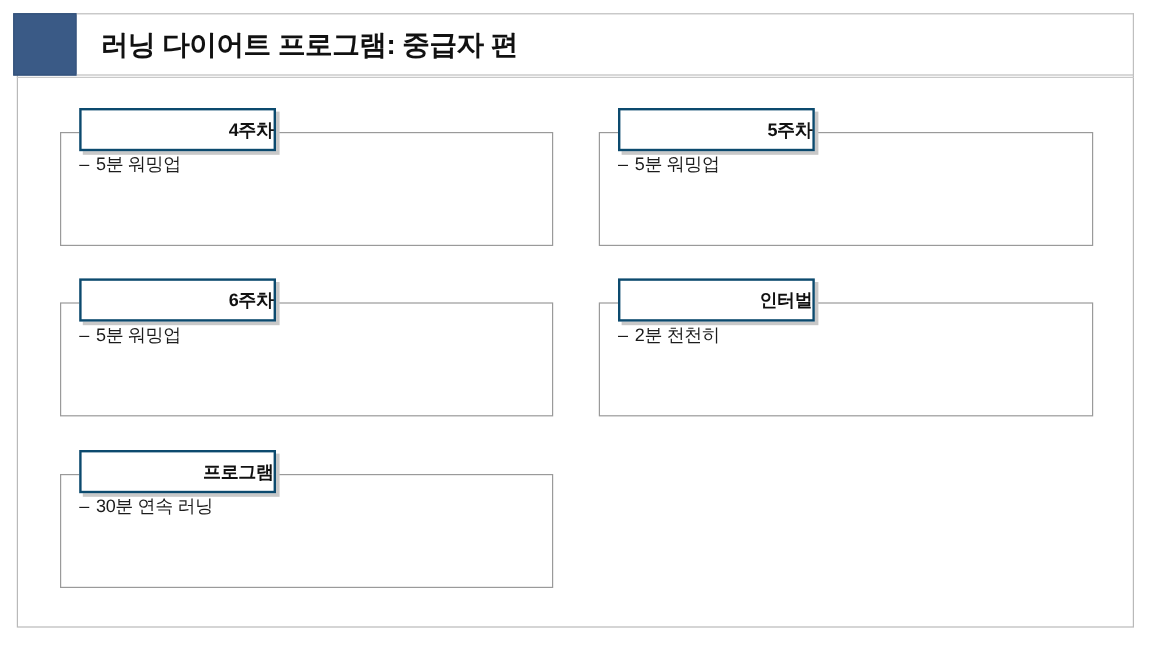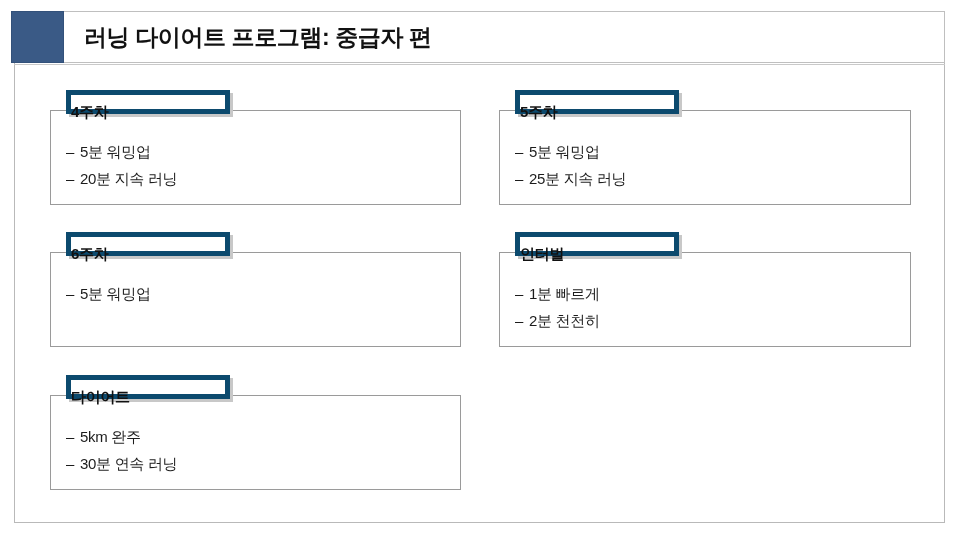--- a/index.html
+++ b/index.html
@@ -107,38 +107,38 @@
     box-sizing: border-box;
     background: transparent;
   }
 
   
   .card-title {
     position: absolute;
     left: 16px;
     top: 0;
     width: 164px;
-    height: 24px;
+    height: 36px;
     line-height: 33px;
-    text-align: left;
-    background: #ffffff;
-    border: 5px solid #0c4a6e;
+    text-align: right;
+    background: #ffffff;
+    border: 2px solid #0c4a6e;
     box-sizing: border-box;
     font-size: 15px;
     font-weight: bold;
     letter-spacing: -0.3px;
     color: #111111;
     box-shadow: 3px 3px 0 0 #c8c8c8;
     z-index: 3;
   }
 
   .card-list {
     position: absolute;
     left: 16px;
-    top: 48px;
+    top: 34px;
     margin: 0;
     padding: 0;
     list-style: none;
     z-index: 2;
   }
   .card-list li {
     font-size: 15px;
     line-height: 27px;
     letter-spacing: -0.3px;
     color: #1c1c1c;
@@ -175,53 +175,49 @@
   </div>
   <div class="header-rule"></div>
 
   <div class="cards">
 
     <div class="card col-left row-1 h-standard">
       <div class="card-body"></div>
       <div class="card-title">4주차</div>
       <ul class="card-list">
         <li><span class="bullet-dash">–</span><span>5분 워밍업</span></li>
-        <li><span class="bullet-dash">–</span><span>20분 지속 러닝</span></li>
       </ul>
     </div>
 
     <div class="card col-right row-1 h-standard">
       <div class="card-body"></div>
       <div class="card-title">5주차</div>
       <ul class="card-list">
         <li><span class="bullet-dash">–</span><span>5분 워밍업</span></li>
-        <li><span class="bullet-dash">–</span><span>25분 지속 러닝</span></li>
       </ul>
     </div>
 
     <div class="card col-left row-2 h-standard">
       <div class="card-body"></div>
       <div class="card-title">6주차</div>
       <ul class="card-list">
         <li><span class="bullet-dash">–</span><span>5분 워밍업</span></li>
       </ul>
     </div>
 
     <div class="card col-right row-2 h-tall">
       <div class="card-body"></div>
       <div class="card-title">인터벌</div>
       <ul class="card-list">
-        <li><span class="bullet-dash">–</span><span>1분 빠르게</span></li>
         <li><span class="bullet-dash">–</span><span>2분 천천히</span></li>
       </ul>
     </div>
 
     <div class="card col-left row-3 h-standard">
       <div class="card-body"></div>
-      <div class="card-title">다이어트</div>
-      <ul class="card-list">
-        <li><span class="bullet-dash">–</span><span>5km 완주</span></li>
+      <div class="card-title">프로그램</div>
+      <ul class="card-list">
         <li><span class="bullet-dash">–</span><span>30분 연속 러닝</span></li>
       </ul>
     </div>
 
   </div>
 </div>
 
 </body></html>

